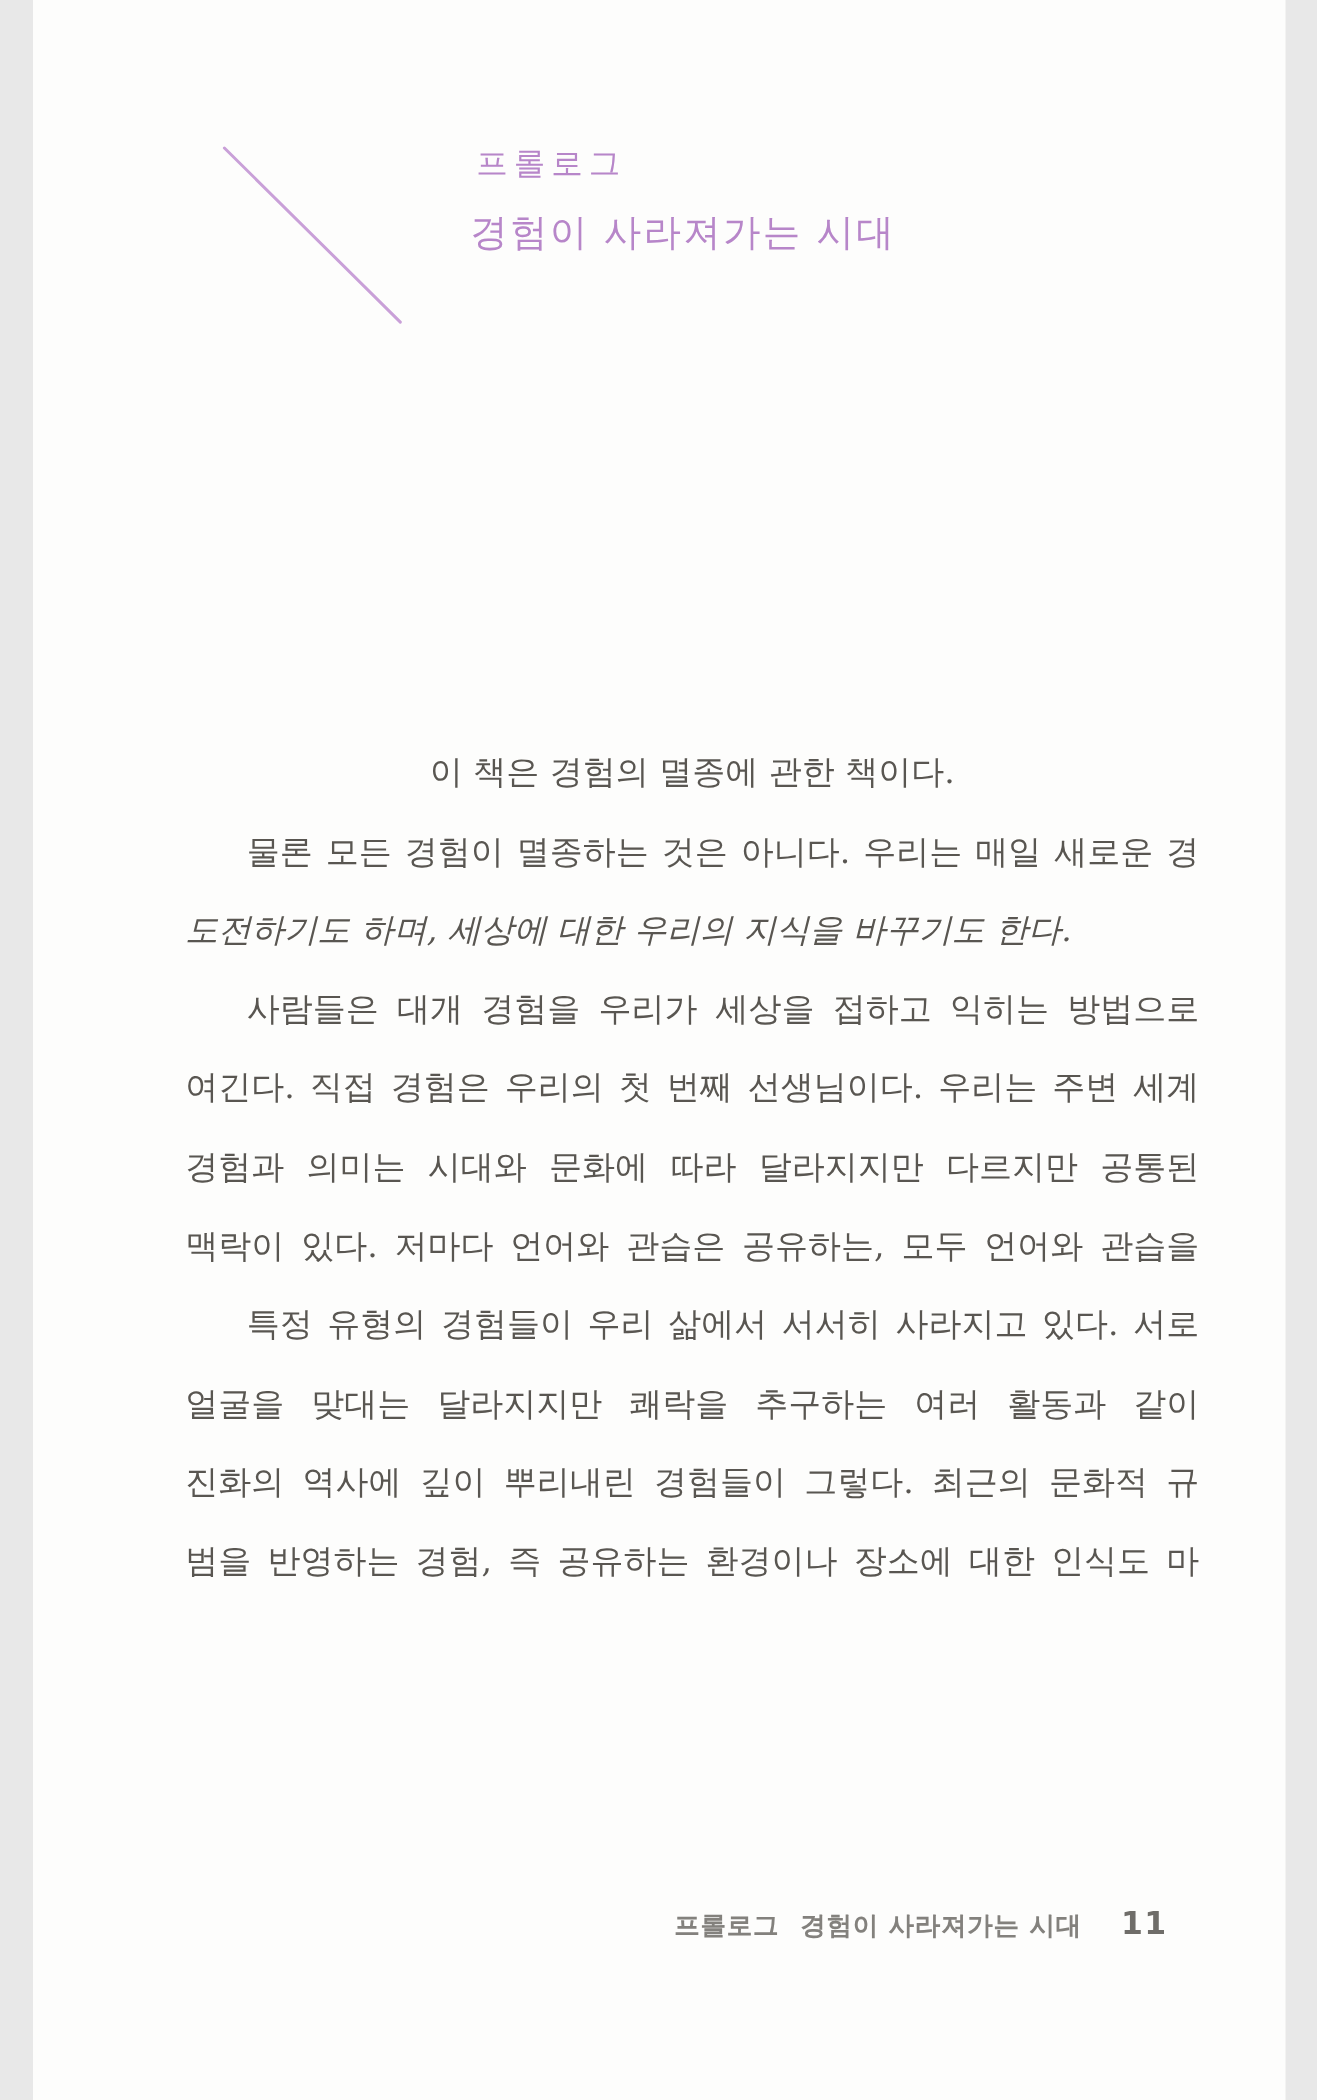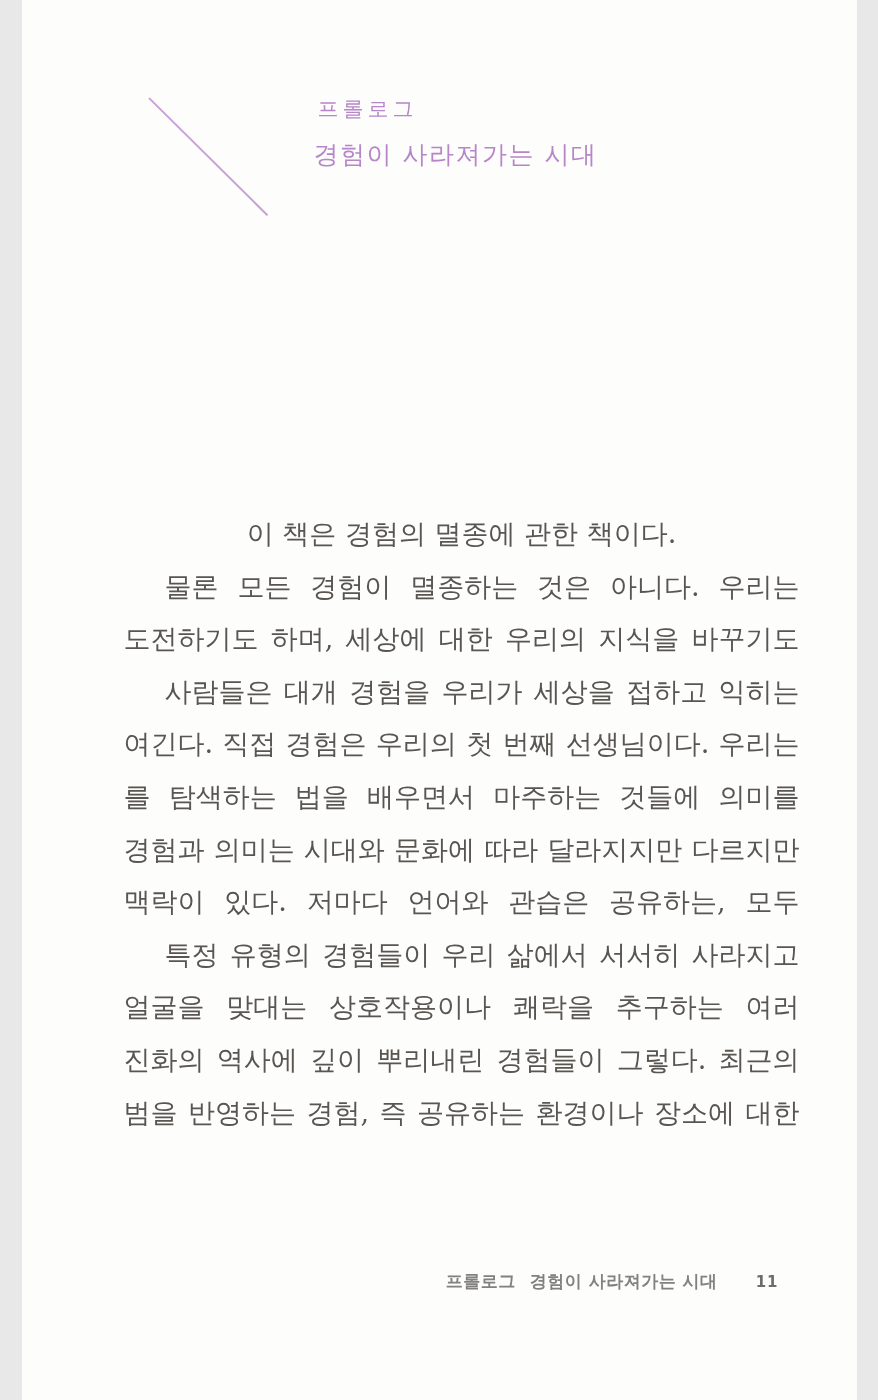--- a/index.html
+++ b/index.html
@@ -29,71 +29,70 @@
   }
   .chapter-title{
     position:absolute;left:292px;top:138px;
     font-size:25px;line-height:34px;
     letter-spacing:1.5px;
     color:var(--accent,#b786c9);
   }
 
   
   .bodytext{
-    position:absolute;left:102px;top:508px;width:676px;
+    position:absolute;left:102px;top:490px;width:676px;
     color:var(--body-text,#595651);
-    font-size:27px;
+    font-size:22px;
   }
   .bline{
     height:52.6px;line-height:52.6px;
     overflow:hidden;
     text-align:justify;text-align-last:justify;
     word-break:keep-all;
   }
   .bline.center{text-align:center;text-align-last:center;}
-  .bline.pend{text-align-last:left;}
+  .bline.pend{text-align-last:left;font-style:italic;}
   .bline.ind{text-indent:41px;}
 
   
   .footer{
     position:absolute;top:1270px;right:78px;
     font-family:"DejaVu Sans","Liberation Sans",sans-serif;
     color:var(--footer-text,#83817d);
     font-size:17px;font-weight:600;letter-spacing:.5px;
     display:flex;align-items:baseline;gap:14px;
     white-space:nowrap;
   }
   .footer .pn{
-    font-size:15px;
+    font-size:21px;
     color:var(--footer-page-number,#6f6d69);
-    margin-left:24px;letter-spacing:1px;
+    margin-left:12px;letter-spacing:1px;
   }
 </style>
 </head>
 <body>
 
 <div class="page">
 
   <div class="accent-line"></div>
 
   <div class="kicker">프롤로그</div>
 
   <div class="chapter-title">경험이 사라져가는 시대</div>
 
   <div class="bodytext">
     <div class="bline center">이 책은 경험의 멸종에 관한 책이다.</div>
     <div class="bline ind">물론 모든 경험이 멸종하는 것은 아니다. 우리는 매일 새로운 경</div>
     <div class="bline pend">도전하기도 하며, 세상에 대한 우리의 지식을 바꾸기도 한다.</div>
     <div class="bline ind">사람들은 대개 경험을 우리가 세상을 접하고 익히는 방법으로</div>
     <div class="bline">여긴다. 직접 경험은 우리의 첫 번째 선생님이다. 우리는 주변 세계</div>
-    <div class="bline">를 탐색하는 법을 배우면서 마주하는 것들에 의미를 부여한다. 이</div>
     <div class="bline">경험과 의미는 시대와 문화에 따라 달라지지만 다르지만 공통된</div>
     <div class="bline">맥락이 있다. 저마다 언어와 관습은 공유하는, 모두 언어와 관습을</div>
     <div class="bline ind">특정 유형의 경험들이 우리 삶에서 서서히 사라지고 있다. 서로</div>
-    <div class="bline">얼굴을 맞대는 상호작용이나 쾌락을 추구하는 여러 활동과 같이</div>
+    <div class="bline">얼굴을 맞대는 달라지지만 쾌락을 추구하는 여러 활동과 같이</div>
     <div class="bline">진화의 역사에 깊이 뿌리내린 경험들이 그렇다. 최근의 문화적 규</div>
     <div class="bline">범을 반영하는 경험, 즉 공유하는 환경이나 장소에 대한 인식도 마</div>
   </div>
 
   <div class="footer">
     <span>프롤로그</span>
     <span>경험이 사라져가는 시대</span>
     <span class="pn">11</span>
   </div>
 

